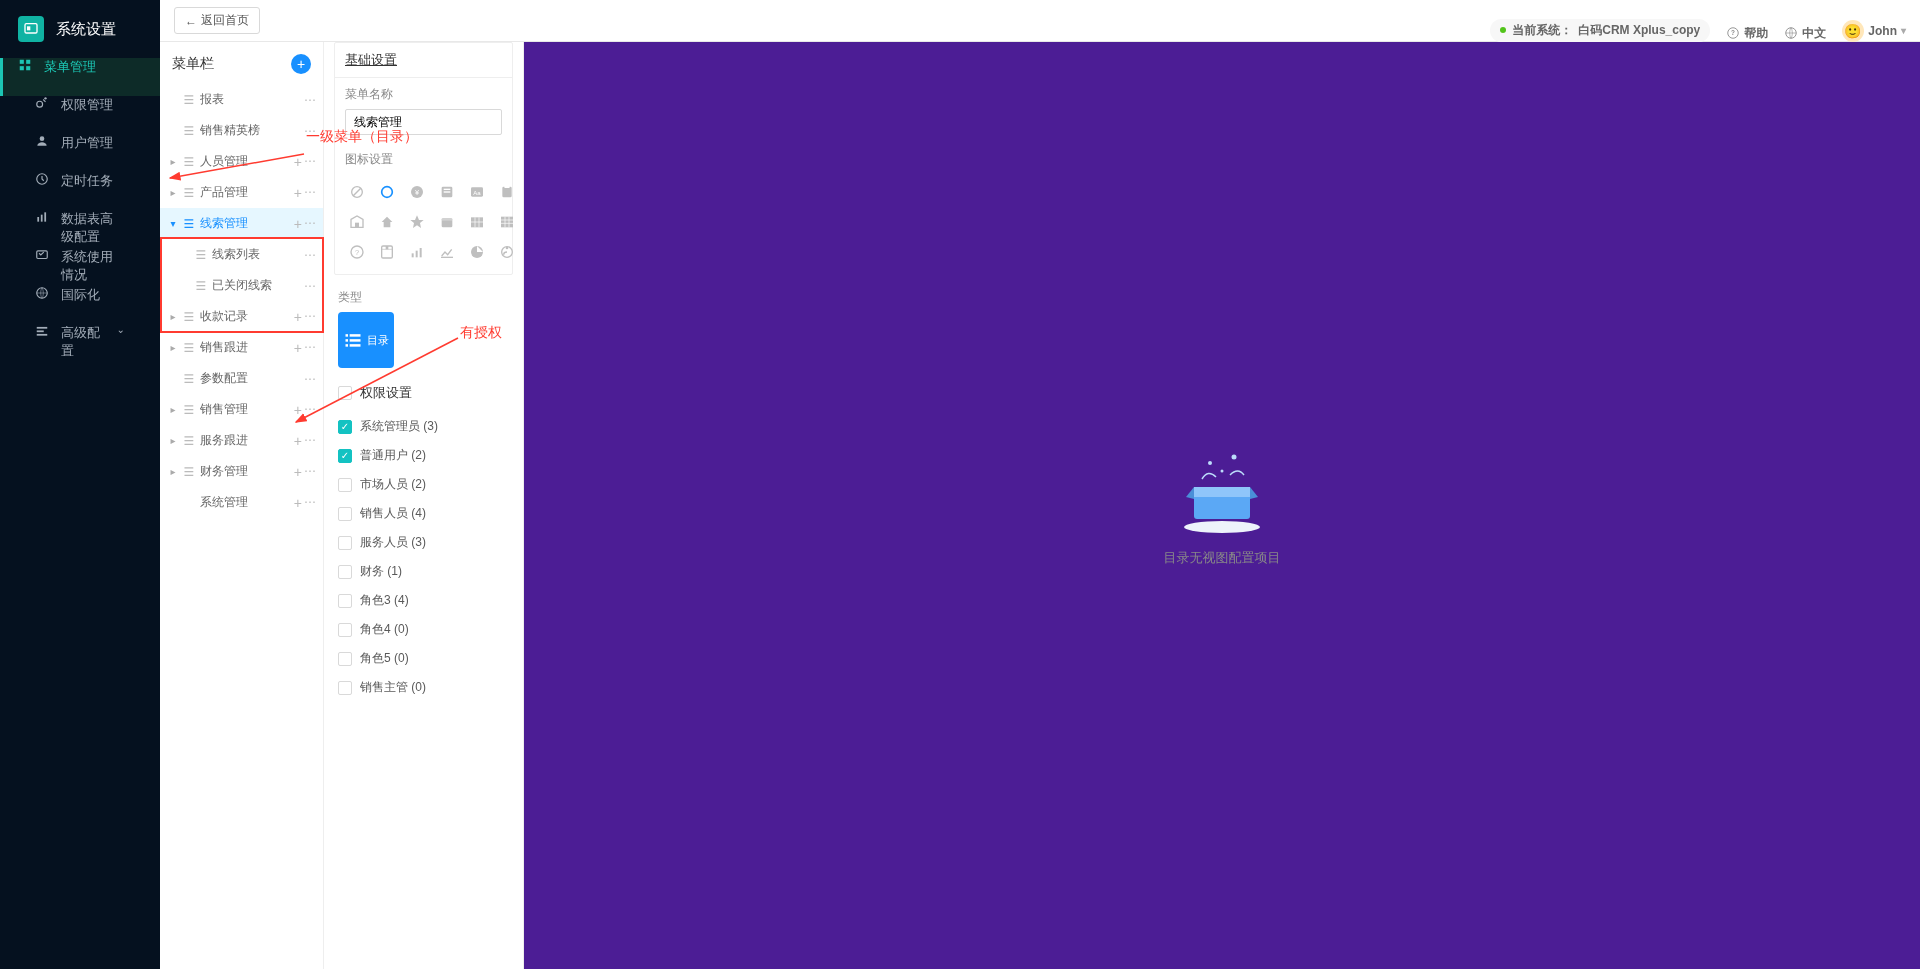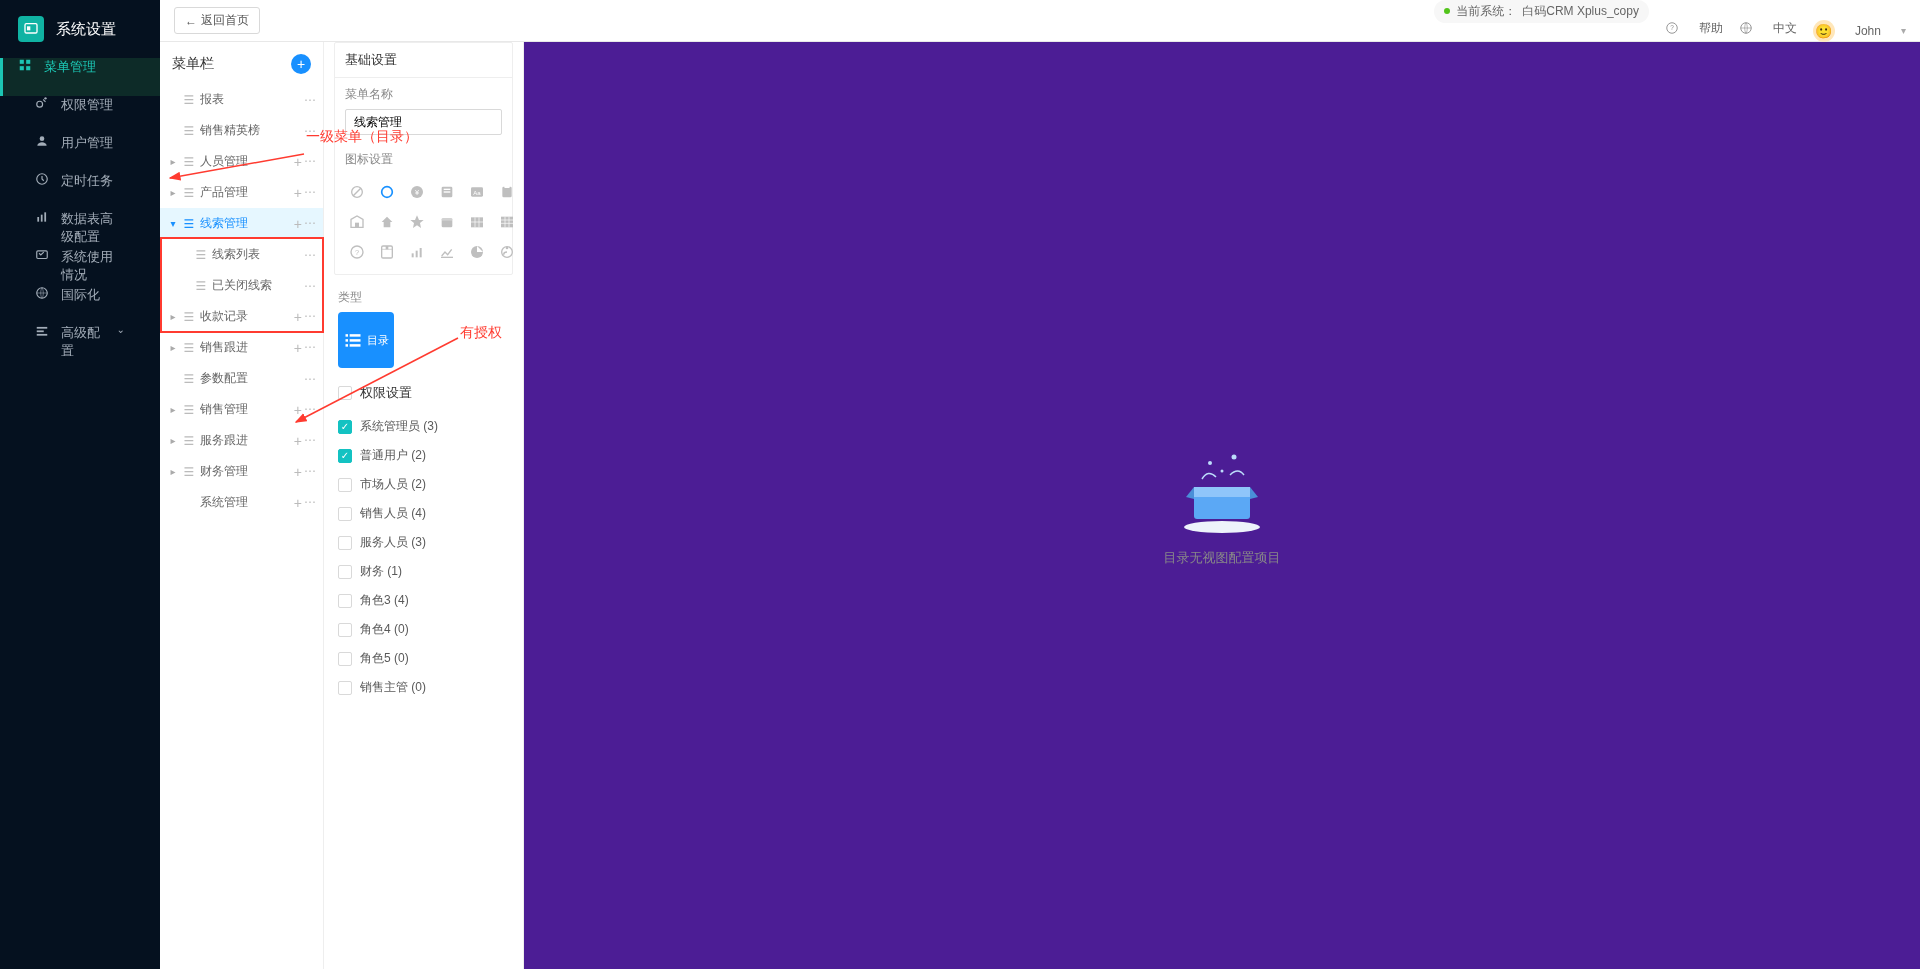--- a/index.html
+++ b/index.html
@@ -15,24 +15,24 @@
 .nav-item { display: flex; align-items: flex-start; height: 38px; padding: 0 35px; gap: 12px; cursor: pointer; font-size: 13px; }
 .nav-item.active { background: #0d2b28; color: #1cc6b4; border-left: 3px solid #1cc6b4; padding-left: 15px; }
 .nav-icon { width: 14px; height: 14px; display: inline-flex; align-items: center; justify-content: center; }
 .nav-icon svg { width: 14px; height: 14px; fill: currentColor; }
 .nav-chevron { margin-left: auto; }
 
 
 .main { flex: 1; display: flex; flex-direction: column; background: #f5f7fa; }
 .topbar { height: 42px; background: #fff; border-bottom: 1px solid #e8e8e8; display: flex; align-items: center; padding: 0 14px; gap: 12px; }
 .back-btn { display: flex; align-items: center; gap: 4px; border: 1px solid #d9d9d9; border-radius: 3px; padding: 4px 10px; font-size: 12px; background: #fff; cursor: pointer; color: #555; }
-.top-right { margin-left: auto; display: flex; align-items: flex-start; gap: 16px; font-size: 12px; color: #666; }
+.top-right { margin-left: auto; display: flex; align-items: flex-end; gap: 16px; font-size: 12px; color: #666; font-weight: bold; }
 .sys-tag { display: flex; align-items: center; gap: 6px; background: #f7f7f7; border-radius: 12px; padding: 3px 10px; }
 .dot-green { width: 6px; height: 6px; border-radius: 50%; background: #52c41a; }
-.tr-item { display: flex; align-items: center; gap: 20px; cursor: pointer; margin-top: 20px; }
+.tr-item { display: flex; align-items: center; gap: 4px; cursor: pointer; margin-top: 20px; }
 .tr-item svg { width: 14px; height: 14px; fill: #888; }
 .avatar { width: 22px; height: 22px; border-radius: 50%; background: #ffe7ba; display: flex; align-items: center; justify-content: center; font-size: 14px; }
 
 
 .workspace { flex: 1; display: flex; overflow: hidden; }
 .menutree { width: 164px; background: #fff; display: flex; flex-direction: column; border-right: 1px solid #eee; }
 .menutree-head { display: flex; align-items: center; justify-content: space-between; padding: 12px 12px 10px 12px; }
 .menutree-title { font-size: 14px; font-weight: 500; }
 .add-btn { width: 20px; height: 20px; border-radius: 50%; background: #1890ff; color: #fff; display: flex; align-items: center; justify-content: center; cursor: pointer; font-size: 14px; }
 .tree-list { overflow-y: auto; flex: 1; }
@@ -45,21 +45,21 @@
 .tree-item.selected .icon, .tree-item.selected .caret { color: #1890ff; }
 .tree-item.child { padding-left: 30px; }
 .dots { letter-spacing: -1px; }
 .plus-small { font-size: 14px; }
 .redbox { position: absolute; border: 2px solid #ff3b30; pointer-events: none; }
 
 
 .config { width: 200px; background: #fff; border-right: 1px solid #eee; display: flex; flex-direction: column; }
 .config-title { font-size: 15px; font-weight: 600; padding: 14px 14px 8px; }
 .section { border: 1px solid #eee; margin: 0 10px 10px; border-radius: 2px; }
-.section-head { padding: 8px 10px; font-size: 13px; font-weight: 500; border-bottom: 1px solid #eee; }
+.section-head { padding: 8px 10px; font-size: 13px; font-weight: 500; border-bottom: 1px solid #eee; text-decoration: underline; }
 .field-row { padding: 8px 10px; }
 .field-label { font-size: 12px; color: #888; margin-bottom: 6px; }
 .text-input { width: 100%; border: 1px solid #d9d9d9; border-radius: 2px; padding: 5px 8px; font-size: 12px; outline: none; }
 .icon-grid { display: grid; grid-template-columns: repeat(6, 1fr); gap: 6px; padding: 6px 10px 10px; }
 .icon-cell { width: 24px; height: 24px; display: flex; align-items: center; justify-content: center; color: #bfbfbf; cursor: pointer; border-radius: 3px; }
 .icon-cell.selected { color: #1890ff; }
 .icon-cell svg { width: 16px; height: 16px; fill: currentColor; }
 .type-section { padding: 4px 14px 10px; }
 .type-box { width: 56px; height: 56px; background: #1890ff; border-radius: 4px; display: flex; flex-direction: row; align-items: center; justify-content: center; color: #fff; gap: 4px; cursor: pointer; margin-top: 6px; }
 .type-box svg { width: 20px; height: 20px; fill: #fff; }

